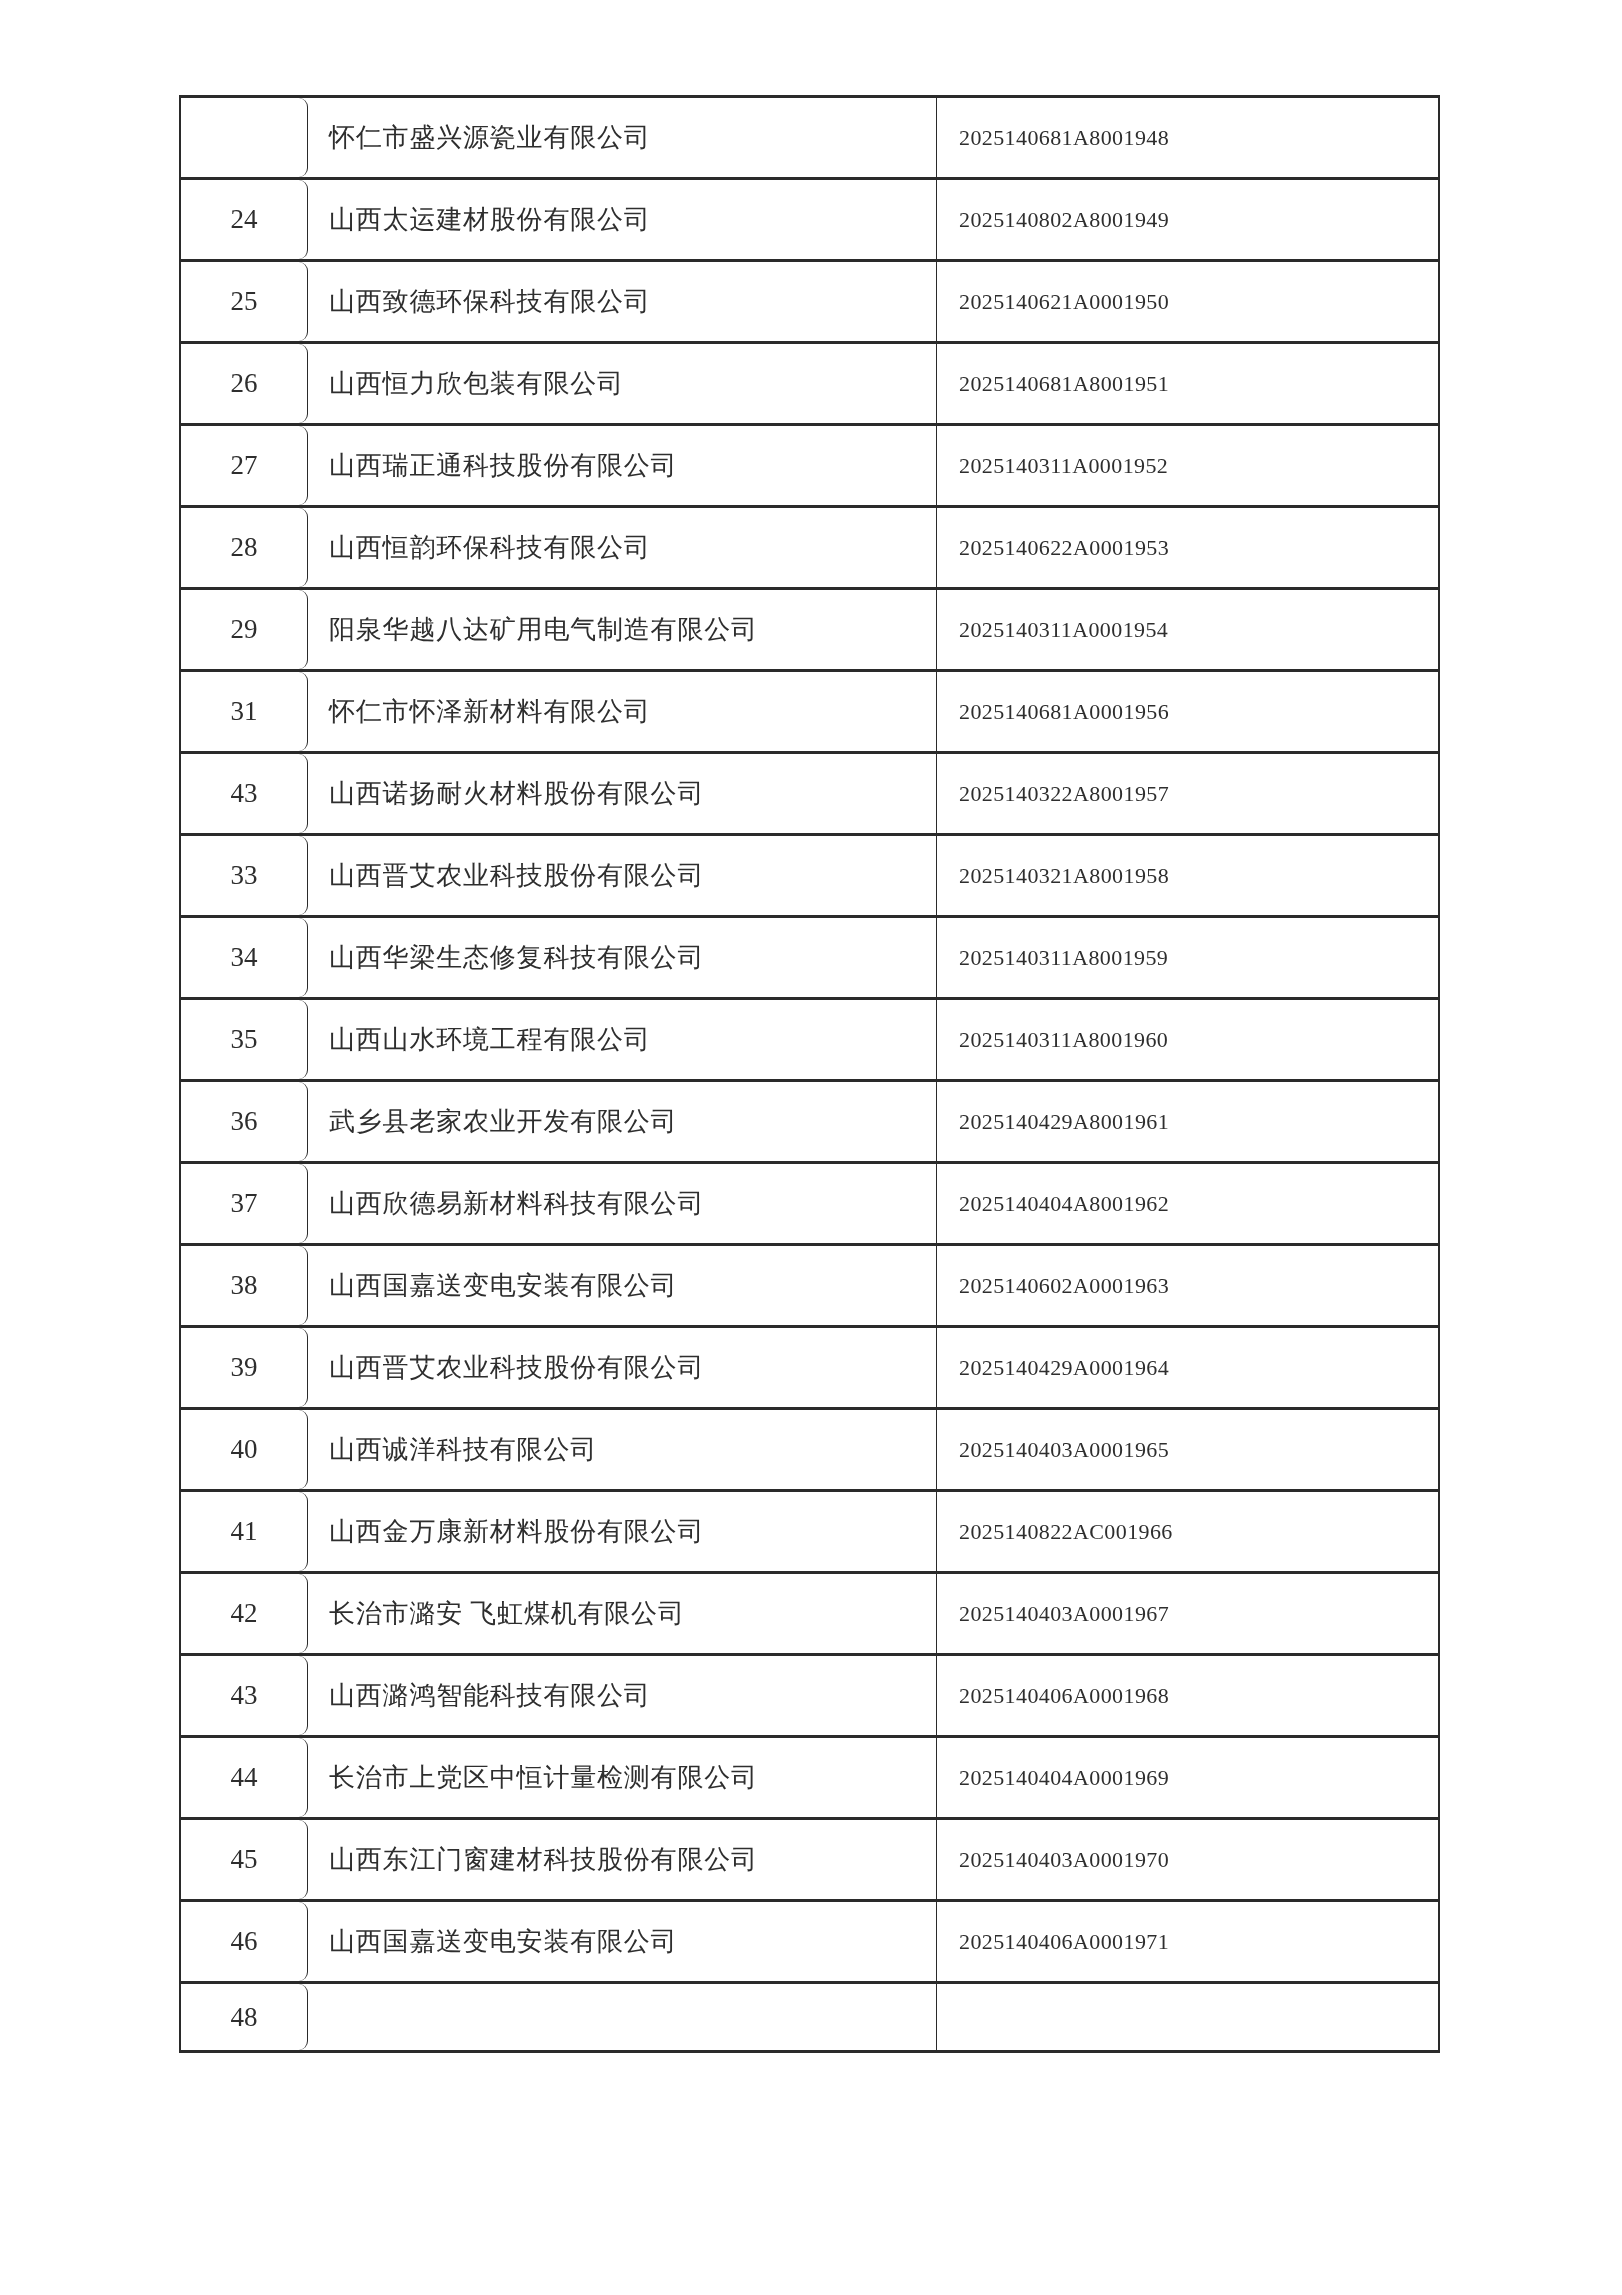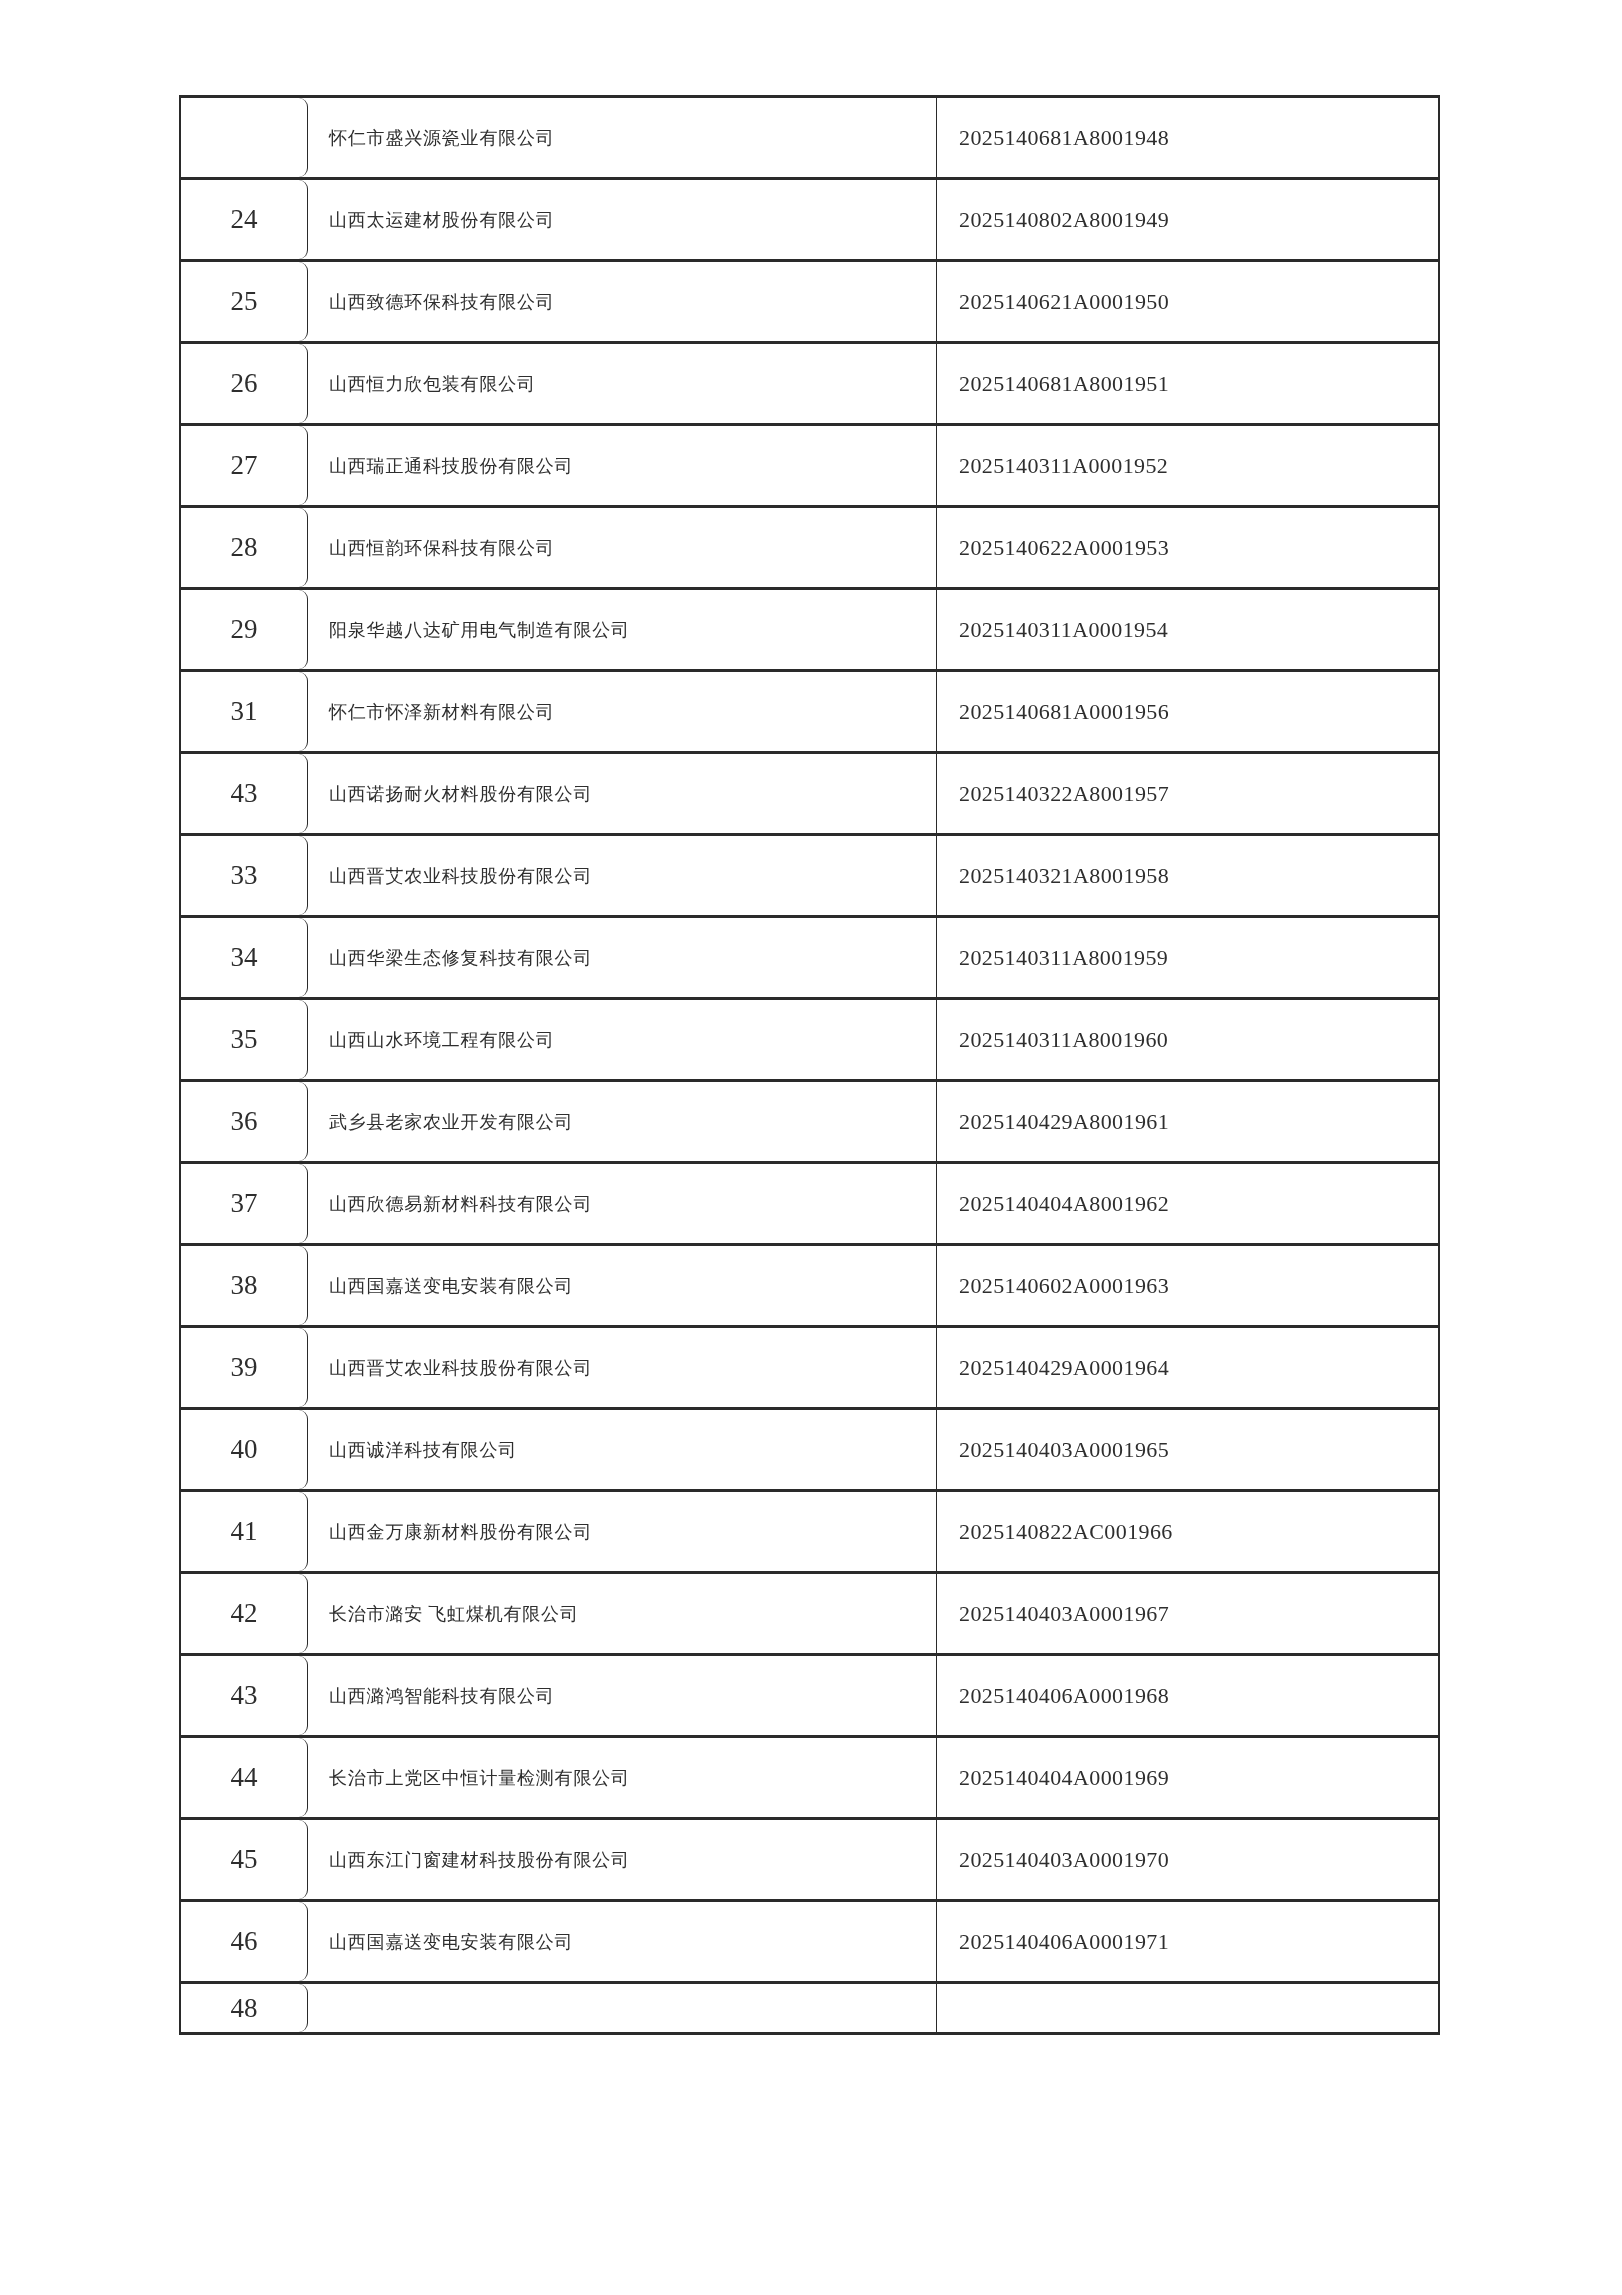--- a/index.html
+++ b/index.html
@@ -27,42 +27,42 @@
     background: #ffffff;
   }
   .t-row {
     display: flex;
     height: 82px;
     border-bottom: 3.4px solid #2a2a2a;
     box-sizing: border-box;
   }
   .t-row:last-child {
     border-bottom: none;
-    height: 48px;
+    height: 66px;
     justify-content: flex-end;
   }
   .cell {
     box-sizing: border-box;
     display: flex;
     align-items: center;
     overflow: hidden;
     white-space: nowrap;
   }
   .cell.num {
     width: 127px;
     justify-content: center;
     border-right: 1.7px solid #2a2a2a;
     font-size: 27px;
     border-radius: 9px;
   }
   .cell.name {
     width: 629px;
     padding-left: 21px;
     border-right: 1.7px solid #2a2a2a;
-    font-size: 18px;
+    font-size: 26px;
     letter-spacing: 0.8px;
   }
   .cell.code {
     flex: 1;
     padding-left: 22px;
     font-size: 22px;
     letter-spacing: 0.4px;
   }
 </style>
 </head>

